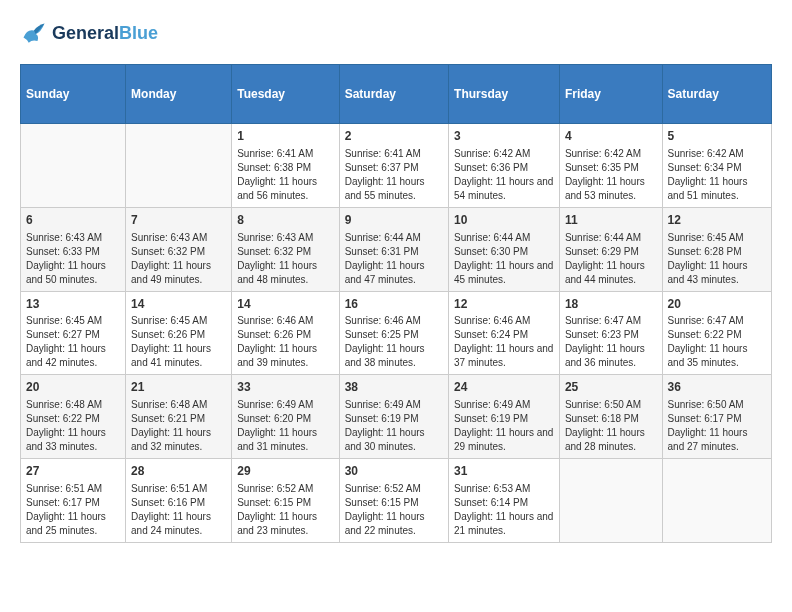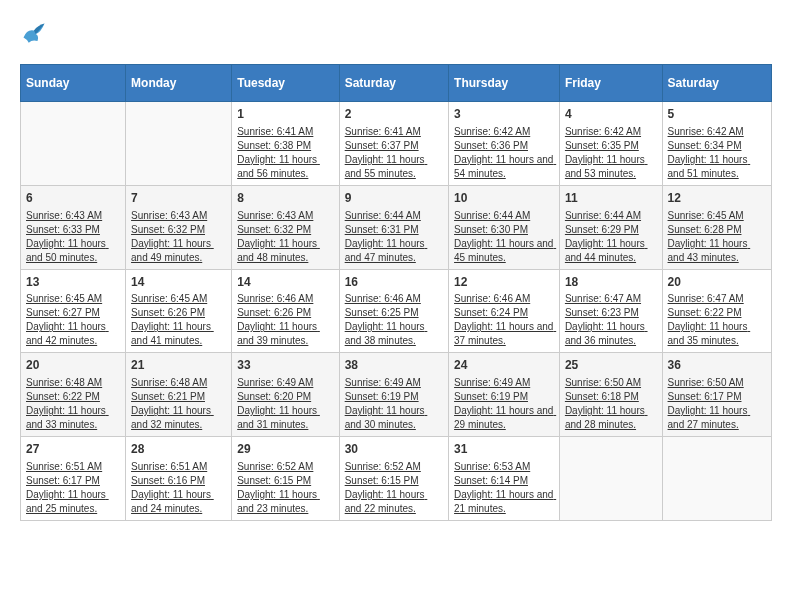--- a/index.html
+++ b/index.html
@@ -39,21 +39,21 @@
       color: #333;
     }
     table {
       width: 100%;
       border-collapse: collapse;
       font-size: 11px;
     }
     thead tr th {
       background: #3a7bbf;
       color: #fff;
-      padding: 11px 5px;
+      padding: 22px 5px;
       text-align: left;
       font-size: 12px;
       font-weight: bold;
       border: 1px solid #2d6aa0;
     }
     tbody tr td {
       border: 1px solid #ccc;
       vertical-align: top;
       padding: 4px 5px;
       height: 80px;
@@ -68,35 +68,37 @@
     }
     .day-number {
       font-weight: bold;
       font-size: 12px;
       display: block;
       margin-bottom: 2px;
     }
     .cell-content {
       font-size: 10px;
       color: #333;
-      text-decoration: underline;
     }
     .empty-cell {
       background: #f9f9f9 !important;
     }
   </style>
 </head>
 <body>
 
 <div class="header">
   <div class="logo">
     <svg class="logo-bird" viewBox="0 0 32 32" xmlns="http://www.w3.org/2000/svg">
       <path d="M4 20 Q8 10 16 12 Q22 8 28 4 Q24 14 18 16 Q22 18 20 24 Q14 22 10 26 Q8 22 4 20Z" fill="#4a9fd4"></path>
       <path d="M16 12 Q20 6 28 4 Q22 12 18 16Z" fill="#2a7ab0"></path>
     </svg>
+    <div>
+      <div style="font-size:18px;font-weight:bold;color:#1a3a5c;line-height:1.1;">General<span style="color:#4a9fd4;">Blue</span></div>
+    </div>
   </div>
   <div class="title-area">
     <div class="month-title"></div>
     <div class="subtitle"></div>
   </div>
 </div>
 
 <table>
   <thead>
     <tr>

